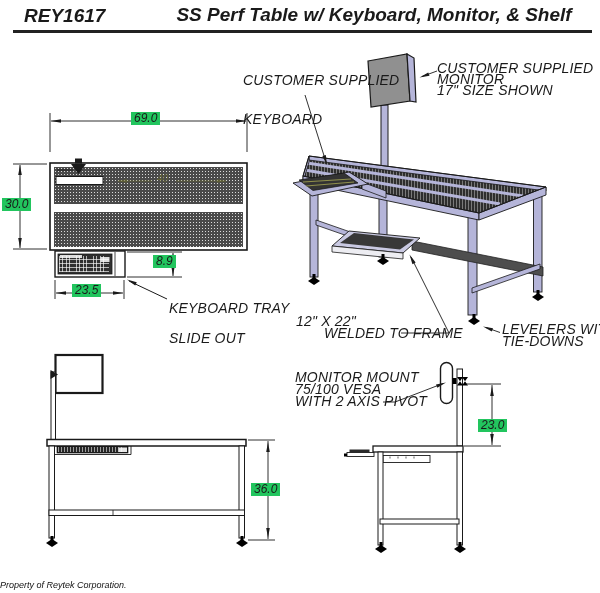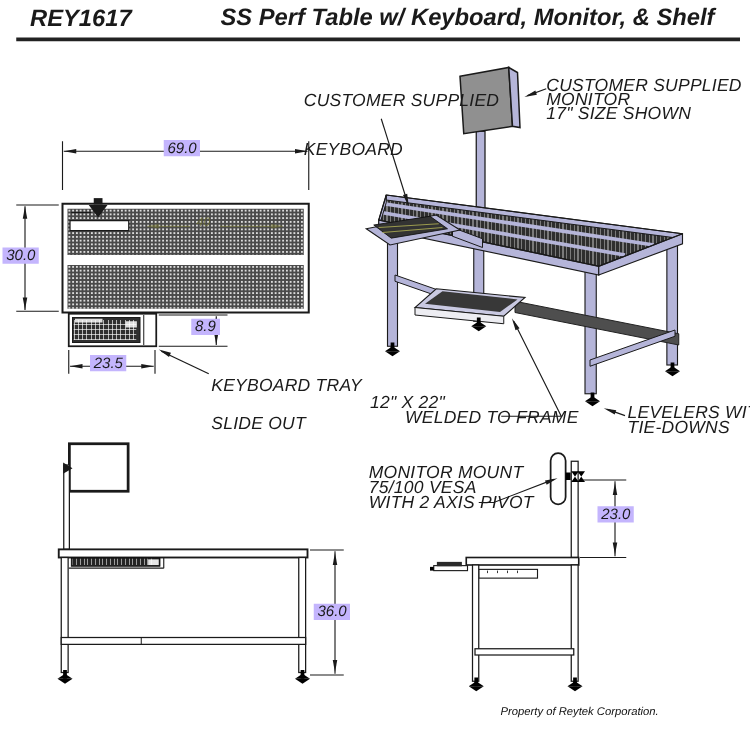--- a/index.html
+++ b/index.html
@@ -2,39 +2,39 @@
 <html><head>
 <meta charset="utf-8">
 <style>
   html,body{margin:0;padding:0;background:#fff;}
   .sheet{position:relative;width:600px;height:593px;background:#fff;overflow:hidden;
          font-family:Liberation Sans, sans-serif;color:#1a1a1a;}
   .abs{position:absolute;}
   .title{font-size:19px;font-weight:bold;font-style:italic;white-space:nowrap;}
   .rule{position:absolute;left:13px;top:30px;width:579px;height:2.5px;background:#222;}
   .note{font-size:10.5px;letter-spacing:.2px;white-space:pre;}
-  .dim{font-size:12px;font-style:italic;background:#c4b5fd;padding:0 3px;white-space:nowrap;line-height:13px;}
+  .dim{font-size:12px;font-style:italic;background:#22c55e;padding:0 3px;white-space:nowrap;line-height:13px;}
   .callout{font-size:14px;font-style:italic;white-space:nowrap;line-height:11px;letter-spacing:.2px;}
   .hidden-dim{font-size:10px;font-style:italic;color:#6e6e28;opacity:.65;background:transparent;}
   .perf{position:absolute;background-color:#4a4a4a;
         background-image:radial-gradient(circle,#dcdcdc 0.7px,transparent 0.95px);
         background-size:3px 3px;}
   .perf-a{left:54px;top:167px;width:189px;height:37px;}
   .perf-b{left:54px;top:212px;width:189px;height:35px;}
   .iso-top{position:absolute;left:300px;top:154px;width:248px;height:62px;background-color:#2e2e2e;
         background-image:repeating-linear-gradient(90deg,rgba(135,135,135,.85) 0 1px,transparent 1px 3px);
         clip-path:polygon(9px 2px,246px 33px,179px 59px,3px 22px);}
   .kbgrid{position:absolute;
         background-image:repeating-linear-gradient(0deg,rgba(255,255,255,.65) 0 .8px,transparent .8px 4px),
                          repeating-linear-gradient(90deg,rgba(255,255,255,.65) 0 .8px,transparent .8px 3.4px);}
   .kbgrid-top{left:59px;top:256px;width:50px;height:16px;}
   .kbgrid-front{left:58px;top:447px;width:66px;height:5px;
         background-image:repeating-linear-gradient(90deg,rgba(255,255,255,.55) 0 .8px,transparent .8px 3px);}
   svg{position:absolute;left:0;top:0;}
-  .footer{position:absolute;left:0;top:564px;width:527px;text-align:right;
+  .footer{position:absolute;left:0;top:580px;width:527px;text-align:left;
           font-size:9px;font-style:italic;line-height:11px;color:#111;}
 </style>
 </head>
 <body>
 
 <div class="sheet">
 
   <div class="abs title" style="left:24px;top:5px;">REY1617</div>
   <div class="abs title" style="left:158px;top:4px;width:432px;text-align:center;">SS Perf Table w/ Keyboard, Monitor, &amp; Shelf</div>
   <div class="rule"></div>
@@ -266,19 +266,19 @@
   <div class="abs callout" style="left:296px;top:316px;">12" X 22"</div>
   <div class="abs callout" style="left:296px;top:328px;margin-left:28px;">WELDED TO FRAME</div>
   <div class="abs callout" style="left:502px;top:324px;text-align:right;">LEVELERS WITH</div>
   <div class="abs callout" style="left:502px;top:336px;">TIE-DOWNS</div>
 
   <div class="abs dim" style="left:251px;top:483px;text-align:right;">36.0</div>
 
   <div class="abs callout" style="left:295px;top:372px;">MONITOR MOUNT</div>
   <div class="abs callout" style="left:295px;top:384px;">75/100 VESA</div>
   <div class="abs callout" style="left:295px;top:396px;">WITH 2 AXIS PIVOT</div>
-  <div class="abs dim" style="left:478px;top:405px;">23.0</div>
+  <div class="abs dim" style="left:478px;top:419px;">23.0</div>
 
   <div class="footer">
     <div>Property of Reytek Corporation.</div>
   </div>
 
 </div>
 
 </body></html>

